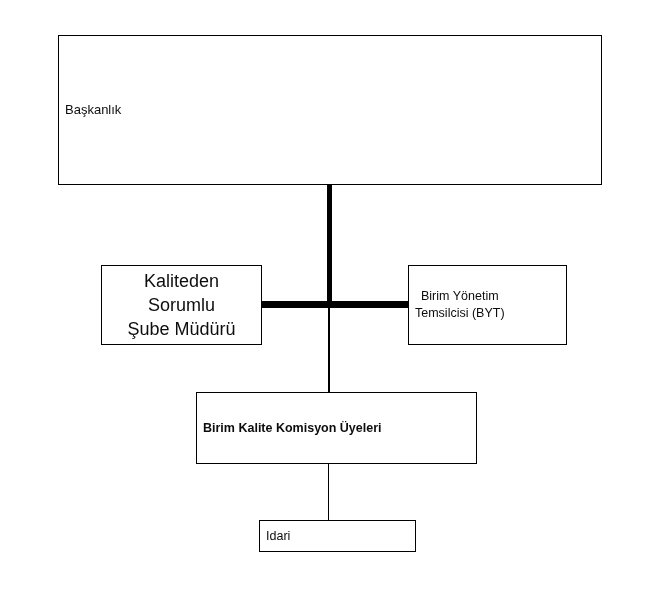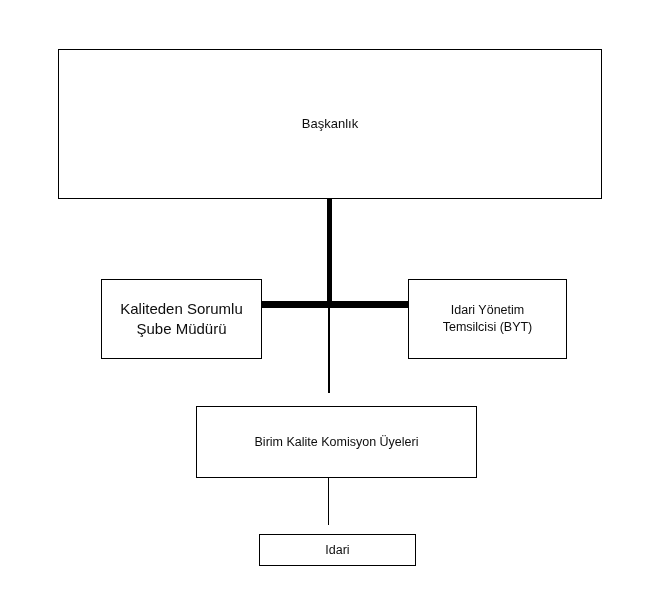--- a/index.html
+++ b/index.html
@@ -19,49 +19,49 @@
     background: #ffffff;
     overflow: hidden;
   }
   .node-box {
     position: absolute;
     box-sizing: border-box;
     background: #ffffff;
     border: 1.6px solid #000000;
     display: flex;
     align-items: center;
-    justify-content: center;
+    justify-content: flex-start;
     text-align: center;
     color: #0d0d0d;
     z-index: 3;
-    margin-top: 14px;
   }
   .node-label {
     display: block;
     line-height: 1.35;
     white-space: pre-line;
     padding: 0 6px;
   }
 
   
   #node-baskanlik {
     left: 58px;  top: 35px;  width: 544px; height: 150px;
     font-size: 13px;
   }
   #node-kalite-mudur {
     left: 101px; top: 265px; width: 161px; height: 80px;
-    font-size: 15px;
+    font-size: 18px;
   }
   #node-byt {
     left: 408px; top: 265px; width: 159px; height: 80px;
     font-size: 12.5px;
   }
   #node-komisyon {
     left: 196px; top: 392px; width: 281px; height: 72px;
     font-size: 12.5px;
+    font-weight: bold;
   }
   #node-idari {
     left: 259px; top: 520px; width: 157px; height: 32px;
     font-size: 12.5px;
   }
 
   
   .connector {
     position: absolute;
     background: #000000;
@@ -100,21 +100,21 @@
   <div class="node-box" id="node-baskanlik">
     <span class="node-label">Başkanlık</span>
   </div>
 
   <div class="node-box" id="node-kalite-mudur">
     <span class="node-label">Kaliteden Sorumlu
 Şube Müdürü</span>
   </div>
 
   <div class="node-box" id="node-byt">
-    <span class="node-label">Idari Yönetim
+    <span class="node-label">Birim Yönetim
 Temsilcisi (BYT)</span>
   </div>
 
   <div class="node-box" id="node-komisyon">
     <span class="node-label">Birim Kalite Komisyon Üyeleri</span>
   </div>
 
   <div class="node-box" id="node-idari">
     <span class="node-label">Idari</span>
   </div>

